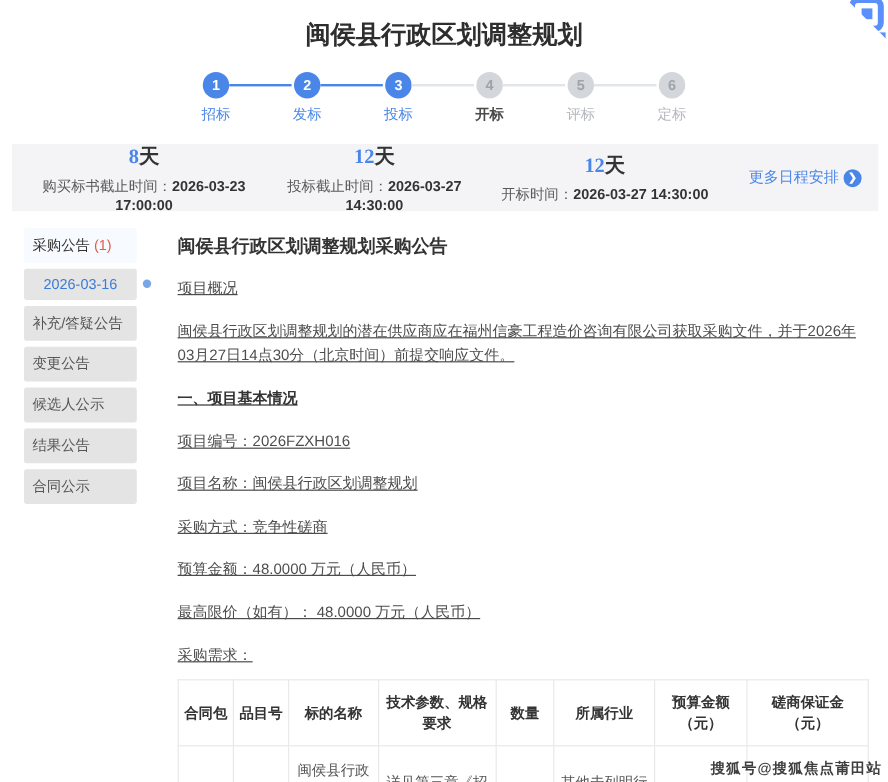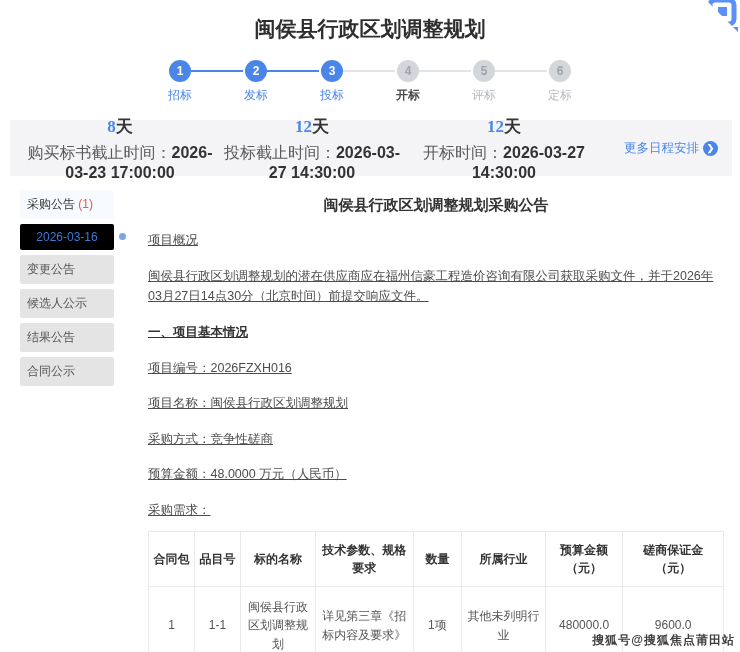--- a/index.html
+++ b/index.html
@@ -30,46 +30,46 @@
   }
   .step.c-blue::before { background:#4a86e8; }
   
   .timeline {
     margin:16px 8px 0 10px; background:#f4f4f6; height:56px;
     display:flex; align-items:center; padding:0 14px;
   }
   .tl-item { flex:1; text-align:center; }
   .tl-days { font-size:17px; font-weight:700; color:#333;font-family:Liberation Serif, serif; }
   .tl-days .num { color:#4a86e8; }
-  .tl-line { margin-top:5px; font-size:16px; color:#5a5a5a;text-align:center; }
+  .tl-line { margin-top:5px; font-size:12px; color:#5a5a5a;text-align:center; }
   .tl-line .val { color:#333; font-weight:600; }
   .tl-more {
     width:118px; text-align:right; font-size:12.5px; color:#4a86e8;
     cursor:pointer; display:flex; align-items:center; justify-content:flex-end; gap:4px;
   }
   .arrow-circle {
     width:15px; height:15px; border-radius:50%; background:#4a86e8; color:#fff;
     font-size:9px; display:inline-flex; align-items:center; justify-content:center; font-weight:700;
   }
   
   .main { display:flex; margin:14px 8px 0 20px; }
   .sidebar { width:94px; margin-right:34px; flex:none; }
   .sb-item {
     background:#e4e4e4; color:#555; font-size:12px; padding:6px 7px;
     margin-bottom:5px; border-radius:2px; cursor:pointer; position:relative;
   }
   .sb-item.active { background:#f7fbff; color:#333; }
   .sb-item.active .count { color:#e25b4b; }
-  .sb-item.date { background:#000000; color:#3a7bd5; text-align:center; }
+  .sb-item.date { background:#e5e5e5; color:#3a7bd5; text-align:center; }
   .sb-item.date .dot {
     position:absolute; right:-12px; top:9px; width:7px; height:7px;
     border-radius:50%; background:#7aa6e8;
   }
   .content { flex:1; padding-right:8px; font-size:12.5px; }
-  .content h2 { text-align:center; font-size:15px; font-weight:700; color:#333; margin-top:6px; }
+  .content h2 { text-align:left; font-size:15px; font-weight:700; color:#333; margin-top:6px; }
   .content p { margin-top:15px; line-height:1.65; color:#4d4d4d;text-decoration:underline; }
   .content p.bold { font-weight:700; color:#333; }
   
   table { width:100%; border-collapse:collapse; margin-top:10px; font-size:12px; table-layout:fixed; }
   th, td { border:1px solid #e9e9e9; text-align:center; vertical-align:middle; }
   th { color:#333; font-weight:700; padding:9px 3px; line-height:1.5; }
   td { color:#555; padding:11px 3px; line-height:1.55; }
   col.c1{width:8%} col.c2{width:8%} col.c3{width:13%} col.c4{width:17%}
   col.c5{width:8.5%} col.c6{width:14.5%} col.c7{width:13.5%} col.c8{width:17.5%}
   
@@ -142,35 +142,37 @@
 </div>
 
 <div class="main">
   <div class="sidebar">
     <div class="sb-item active">
       <span>采购公告</span> <span class="count">(1)</span>
     </div>
     <div class="sb-item date">
       <span>2026-03-16</span><span class="dot"></span>
     </div>
+    <div class="sb-item">补充/答疑公告</div>
     <div class="sb-item">变更公告</div>
     <div class="sb-item">候选人公示</div>
     <div class="sb-item">结果公告</div>
     <div class="sb-item">合同公示</div>
   </div>
 
   <div class="content">
     <h2>闽侯县行政区划调整规划采购公告</h2>
     <p>项目概况</p>
     <p>闽侯县行政区划调整规划的潜在供应商应在福州信豪工程造价咨询有限公司获取采购文件，并于2026年03月27日14点30分（北京时间）前提交响应文件。</p>
     <p class="bold">一、项目基本情况</p>
     <p>项目编号：2026FZXH016</p>
     <p>项目名称：闽侯县行政区划调整规划</p>
     <p>采购方式：竞争性磋商</p>
     <p>预算金额：48.0000 万元（人民币）</p>
+    <p>最高限价（如有）： 48.0000 万元（人民币）</p>
     <p>采购需求：</p>
 
     <table>
       <colgroup>
         <col class="c1">
           <col class="c2">
           <col class="c3">
           <col class="c4">
         <col class="c5">
           <col class="c6">

